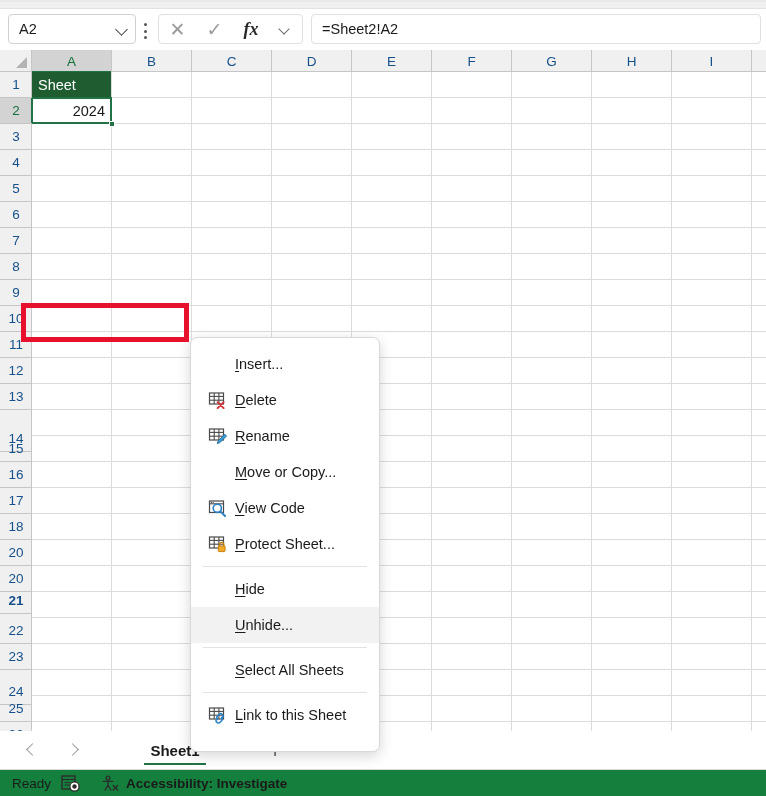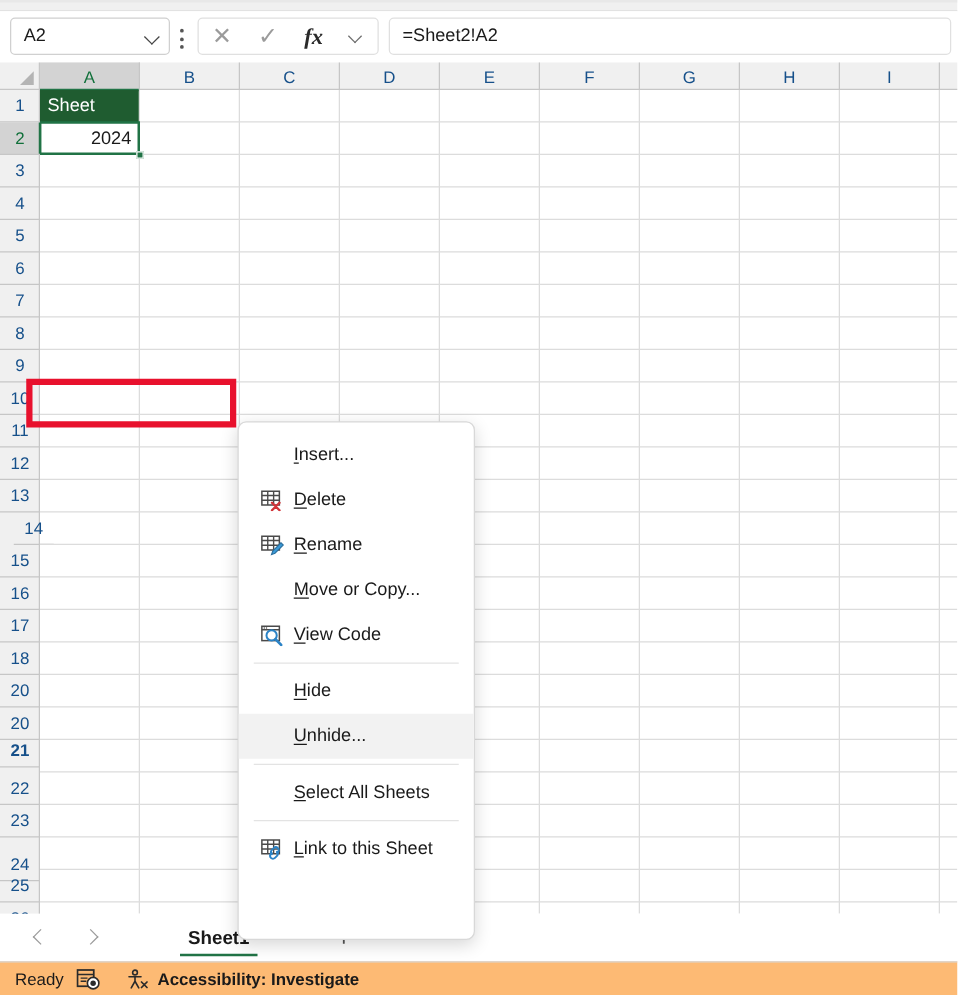--- a/index.html
+++ b/index.html
@@ -184,21 +184,21 @@
   }
   .addsheet {
     position:absolute; left:258px; top:9px; width:34px; height:22px;
     display:flex; align-items:center; justify-content:center;
     font-size:20px; color:#555; font-weight:300;
   }
 
   
   .statusbar {
     position:absolute; left:0; top:769px; width:766px; height:27px;
-    background:#fdba74; border-top:1px solid #d8d8d8;
+    background:#15803d; border-top:1px solid #d8d8d8;
     display:flex; align-items:center;
   }
   .sb-ready { position:absolute; left:12px; font-size:13.5px; color:#1a1a1a; }
   .sb-ico-macro { position:absolute; left:61px; top:5px; }
   .sb-ico-acc { position:absolute; left:101px; top:5px; }
   .sb-acc-text {
     position:absolute; left:126px; font-size:13.5px; color:#1a1a1a; font-weight:700;
   }
 </style>
 </head>
@@ -252,21 +252,21 @@
         <div class="rowhead" style="top: 78px;">4</div>
         <div class="rowhead" style="top: 104px;">5</div>
         <div class="rowhead" style="top: 130px;">6</div>
         <div class="rowhead" style="top: 156px;">7</div>
         <div class="rowhead" style="top: 182px;">8</div>
         <div class="rowhead" style="top: 208px;">9</div>
         <div class="rowhead" style="top: 234px;">10</div>
         <div class="rowhead" style="top: 260px;">11</div>
         <div class="rowhead" style="top: 286px;">12</div>
         <div class="rowhead" style="top: 312px;">13</div>
-        <div class="rowhead" style="top: 338px; margin-left: 11px;">14</div>
+        <div class="rowhead" style="top: 354px;">14</div>
         <div class="rowhead" style="top: 364px;">15</div>
         <div class="rowhead" style="top: 390px;">16</div>
         <div class="rowhead" style="top: 416px;">17</div>
         <div class="rowhead" style="top: 442px;">18</div>
         <div class="rowhead" style="top: 468px;">20</div>
         <div class="rowhead" style="top: 494px;">20</div>
         <div class="rowhead" style="top: 516px; font-weight: bold;">21</div>
         <div class="rowhead" style="top: 546px;">22</div>
         <div class="rowhead" style="top: 572px;">23</div>
         <div class="rowhead" style="top: 581px; margin-top: 26px;">24</div>
@@ -358,20 +358,34 @@
             <rect x="1.5" y="2" width="14" height="11.5" fill="#fff" stroke="#4a4a4a" stroke-width="1.2"></rect>
             <line x1="1.5" y1="4.8" x2="15.5" y2="4.8" stroke="#4a4a4a" stroke-width="1.1"></line>
             <circle cx="3.4" cy="3.4" r="0.6" fill="#4a4a4a"></circle>
             <circle cx="5.2" cy="3.4" r="0.6" fill="#4a4a4a"></circle>
             <circle cx="9.3" cy="9.3" r="4.1" fill="none" stroke="#2b83c6" stroke-width="1.6"></circle>
             <line x1="12.4" y1="12.4" x2="17" y2="17" stroke="#2b83c6" stroke-width="2" stroke-linecap="round"></line>
           </svg>
         </span>
         <span class="mi-label"><u>V</u>iew Code</span>
       </div>
+      <div class="mi">
+        <span class="mi-ico">
+          <svg width="20" height="18" viewBox="0 0 20 18">
+            <rect x="1.5" y="2" width="14" height="11" fill="none" stroke="#4a4a4a" stroke-width="1.2"></rect>
+            <line x1="1.5" y1="5.4" x2="15.5" y2="5.4" stroke="#4a4a4a" stroke-width="1.1"></line>
+            <line x1="1.5" y1="9.2" x2="15.5" y2="9.2" stroke="#4a4a4a" stroke-width="1.1"></line>
+            <line x1="6.2" y1="2" x2="6.2" y2="13" stroke="#4a4a4a" stroke-width="1.1"></line>
+            <line x1="10.9" y1="2" x2="10.9" y2="13" stroke="#4a4a4a" stroke-width="1.1"></line>
+            <path d="M11.6 11.2 v-1.7 a2.1 2.1 0 0 1 4.2 0 v1.7" fill="none" stroke="#c98208" stroke-width="1.4"></path>
+            <rect x="10.3" y="11.0" width="6.8" height="5.6" rx="0.8" fill="#f0a92b" stroke="#c98208" stroke-width="1"></rect>
+          </svg>
+        </span>
+        <span class="mi-label"><u>P</u>rotect Sheet...</span>
+      </div>
       <div class="msep"></div>
       <div class="mi">
         <span class="mi-ico blank"></span>
         <span class="mi-label"><u>H</u>ide</span>
       </div>
       <div class="mi hl">
         <span class="mi-ico blank"></span>
         <span class="mi-label"><u>U</u>nhide...</span>
       </div>
       <div class="msep"></div>

